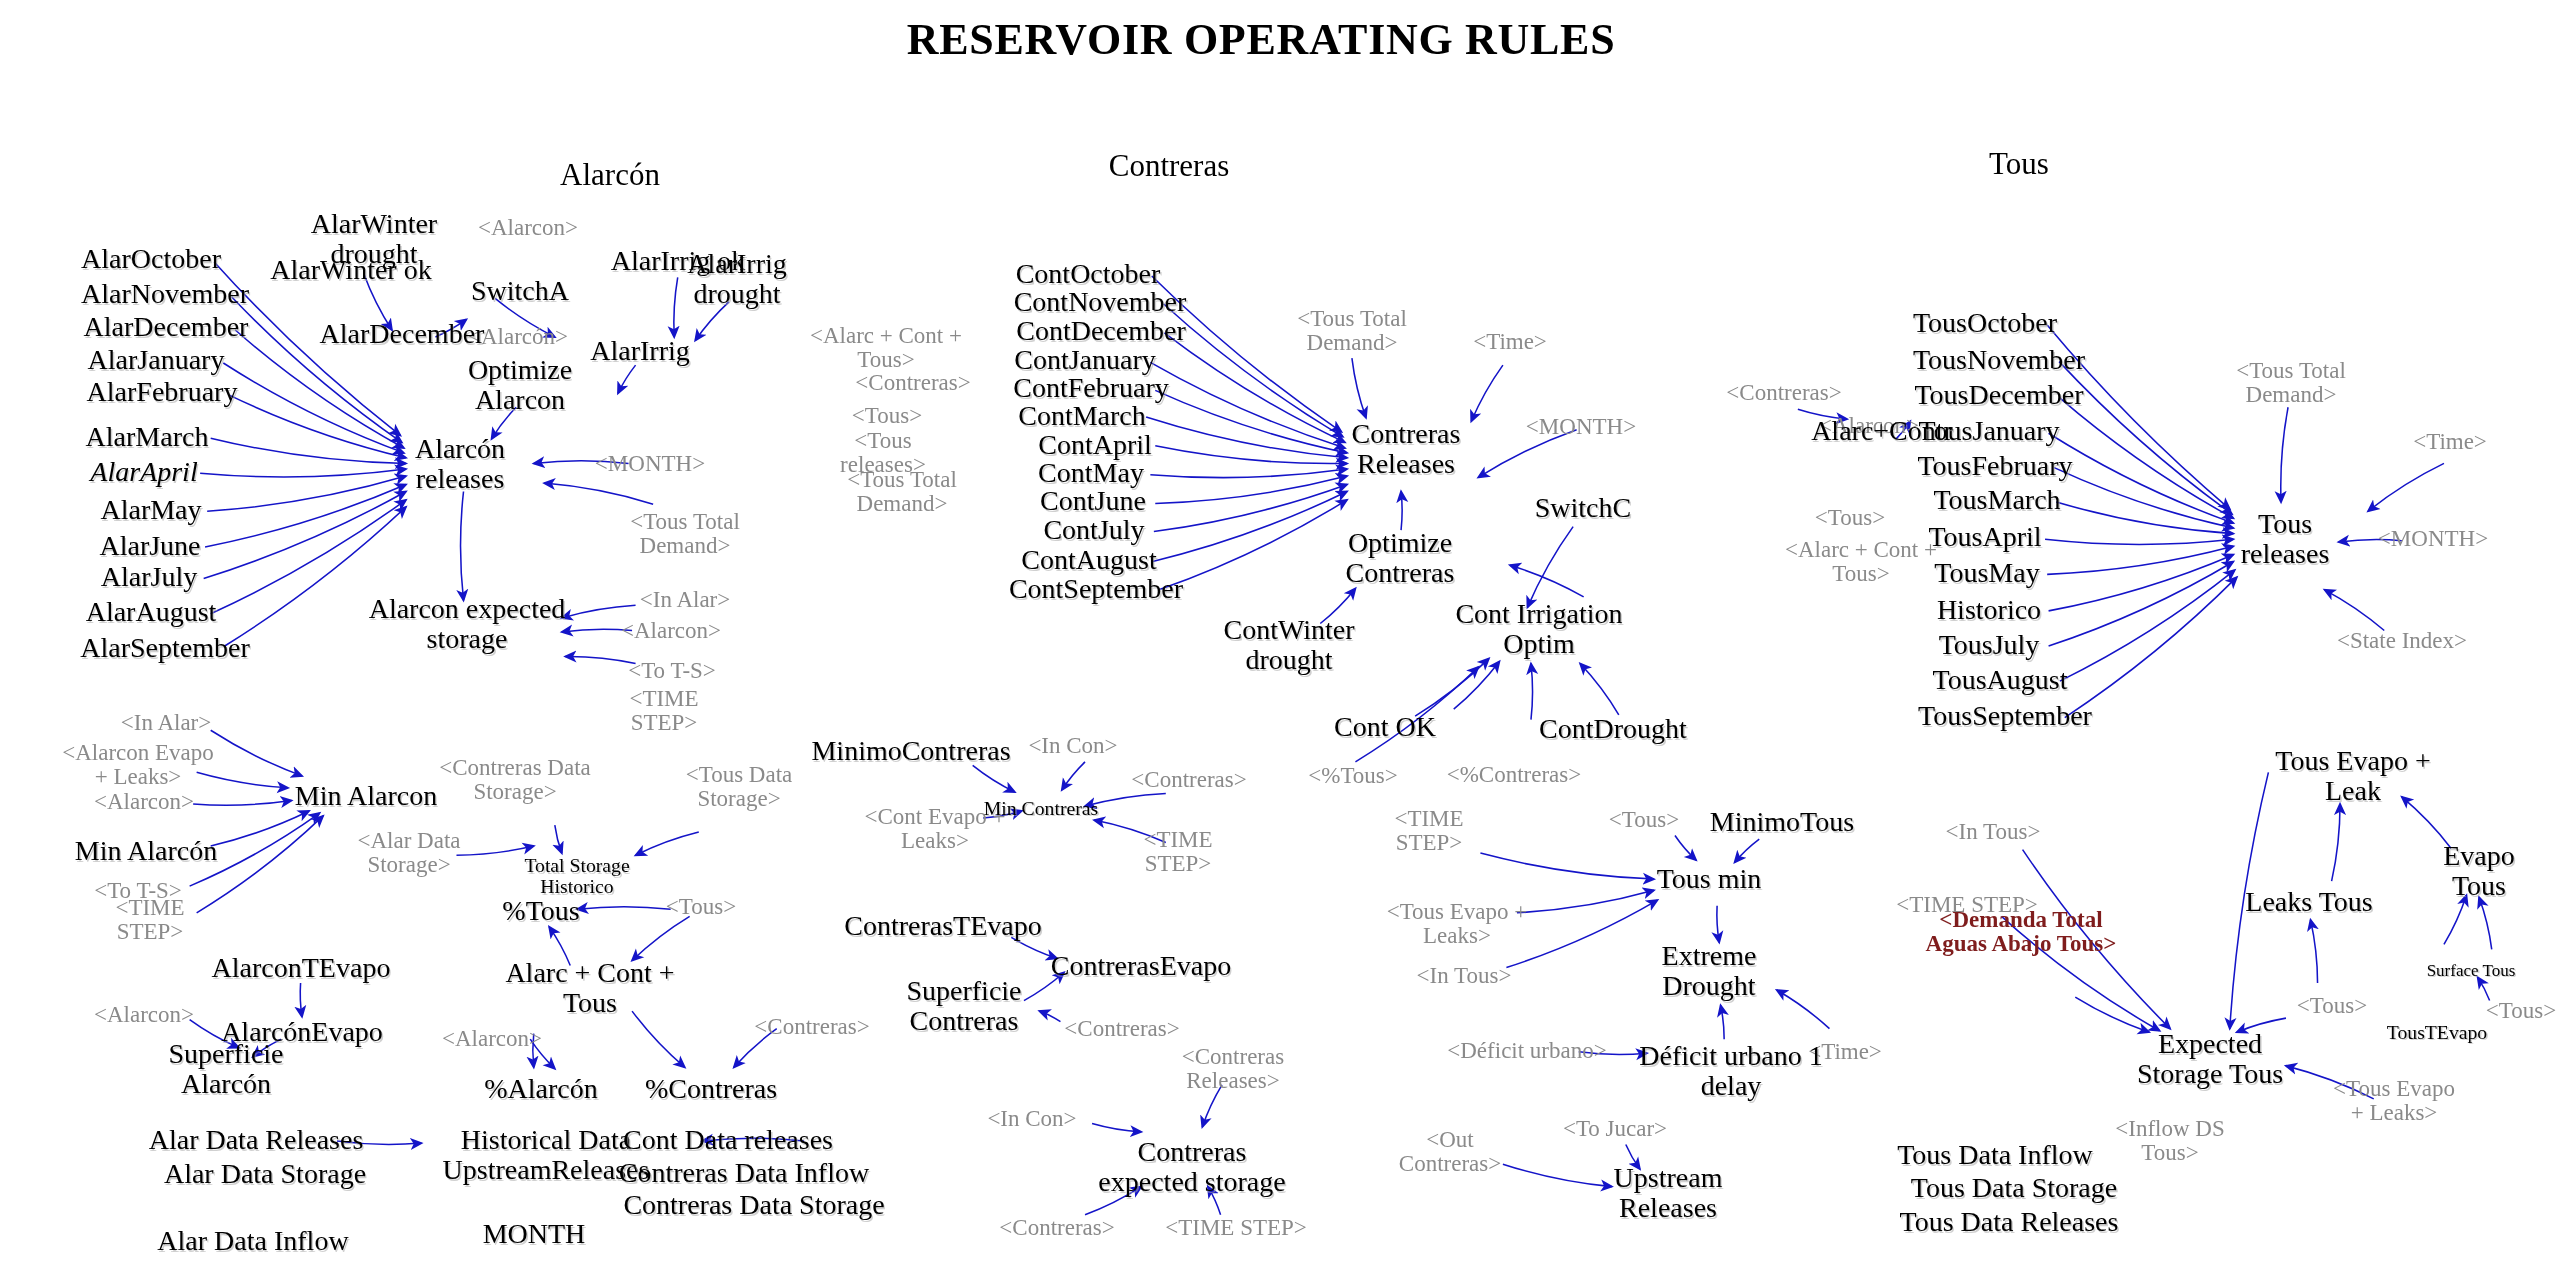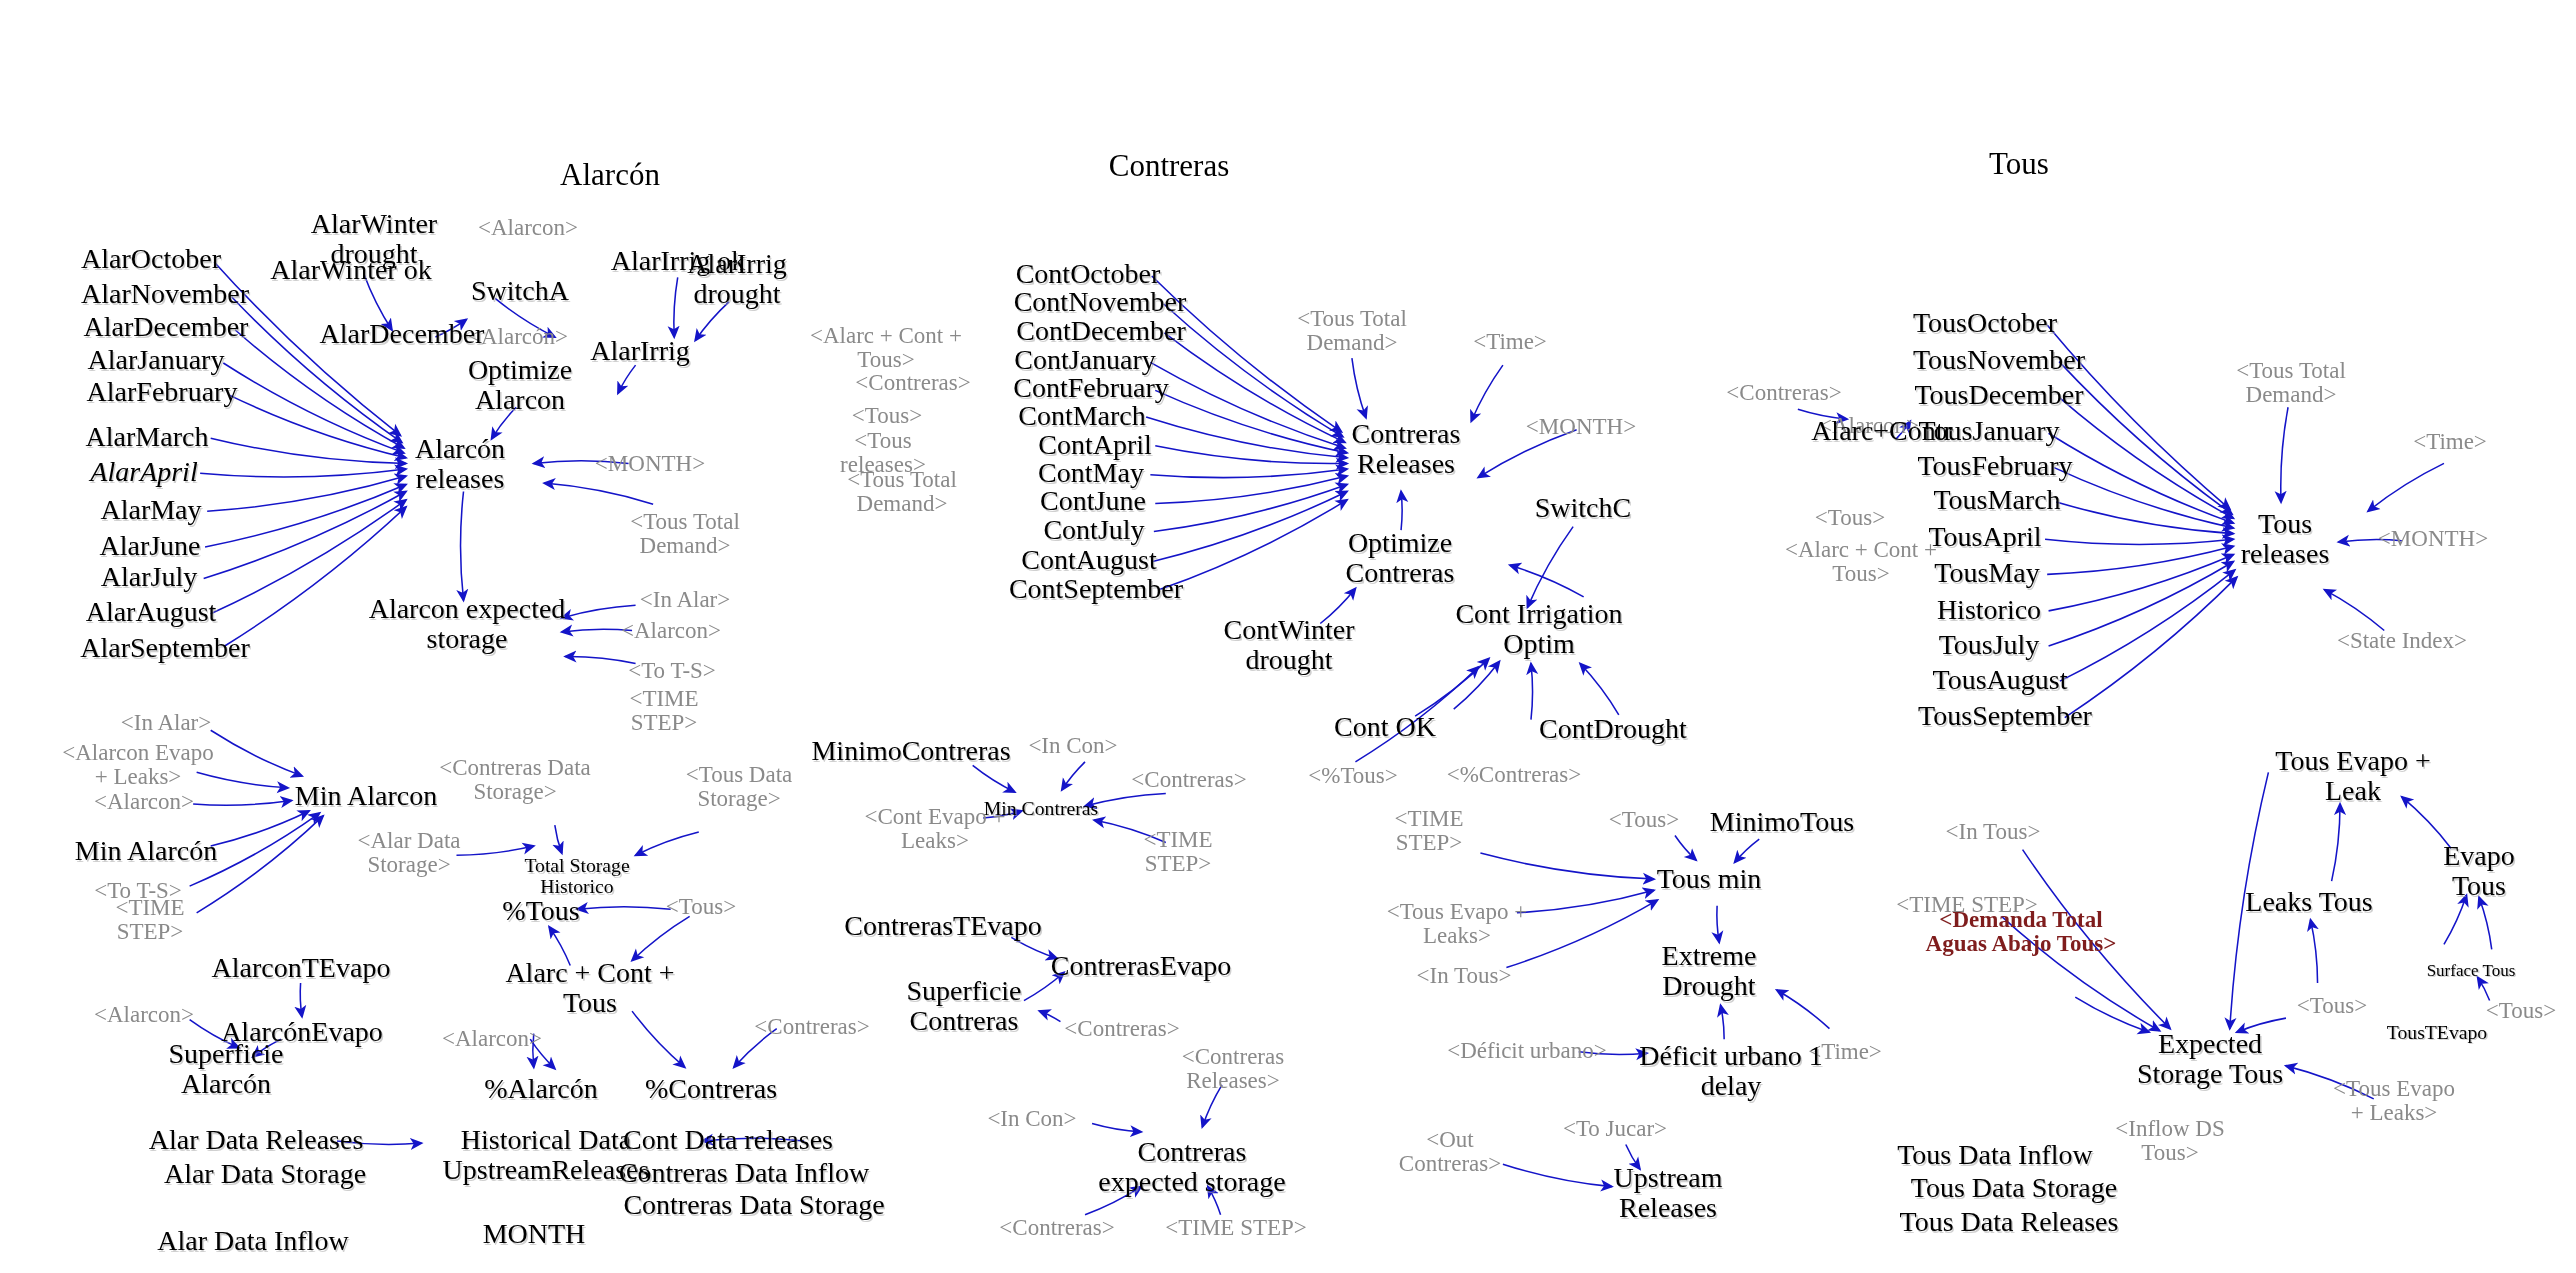--- a/index.html
+++ b/index.html
@@ -149,20 +149,21 @@
         <path d="M3300,1400 Q3299.95,1354.45 3290,1310" marker-end="url(#ah)"></path>
         <path d="M3255,1450 Q3218.9,1456.15 3185,1470" marker-end="url(#ah)"></path>
         <path d="M2880,1210 Q2972.649116230127,1347.6713160457775 3090,1465" marker-end="url(#ah)"></path>
         <path d="M2850,1305 Q2953.535,1398.875 3075,1468" marker-end="url(#ah)"></path>
         <path d="M2955,1420 Q3004.75,1450.775 3060,1470" marker-end="url(#ah)"></path>
         <path d="M3230,1100 Q3186.67861161986,1280.1159551755954 3175,1465" marker-end="url(#ah)"></path>
         <path d="M3380,1565 Q3320.085,1534.625 3255,1518" marker-end="url(#ah)"></path>
       </g>
   </svg>
 
+  <div class="title" style="left:1261px;top:39px;">RESERVOIR OPERATING RULES</div>
 
   <div id="sections">
       <div class="section-title" style="left: 610px; top: 175px;">Alarcón</div>
       <div class="section-title" style="left: 1169px; top: 166px;">Contreras</div>
       <div class="section-title" style="left: 2019px; top: 164px;">Tous</div>
     </div>
   <div id="ghosts">
       <div class="ghost med" style="left: 528px; top: 228px; color: rgb(138, 138, 138);">&lt;Alarcon&gt;</div>
       <div class="ghost med" style="left: 518px; top: 337px; color: rgb(138, 138, 138);">&lt;Alarcón&gt;</div>
       <div class="ghost med" style="left: 650px; top: 464px; color: rgb(138, 138, 138);">&lt;MONTH&gt;</div>

